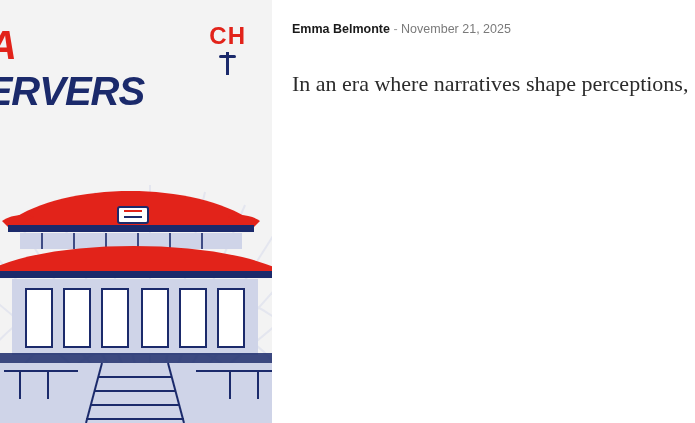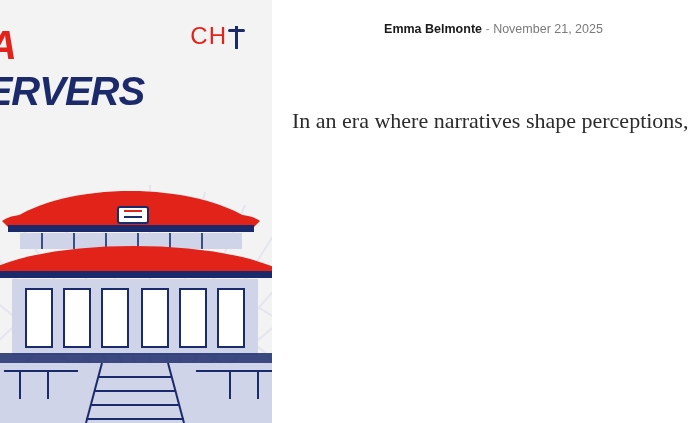--- a/index.html
+++ b/index.html
@@ -75,24 +75,25 @@
 
   
   .brand {
     position: absolute;
     right: 26px;
     top: 22px;
     z-index: 6;
     display: flex;
     align-items: center;
     font-family: "Liberation Sans", sans-serif;
-    font-weight: 400;
+    font-weight: 700;
     font-size: 24px;
     letter-spacing: 1px;
     color: #e2231a;
+    flex-direction: column;
   }
   .brand .mark {
     position: relative;
     display: inline-block;
     width: 17px;
     height: 25px;
     margin: 0 1px;
   }
   .brand .mark .stem {
     position: absolute;
@@ -137,23 +138,22 @@
     line-height: 1.28;
     color: #111111;
     letter-spacing: -0.3px;
     margin: 0 0 26px 0;
     white-space: nowrap;
   }
 
   .byline {
     font-size: 12.5px;
     color: #6f6f6f;
-    margin-bottom: 65px;
-    white-space: nowrap;
-    text-align: center;
+    margin-bottom: 28px;
+    white-space: nowrap;
   }
   .byline .author {
     color: #1a1a1a;
     font-weight: 700;
   }
   .byline .sep { color: #9a9a9a; }
   .byline .date { color: #7a7a7a; }
 
   .excerpt {
     font-family: "Liberation Serif", serif;

